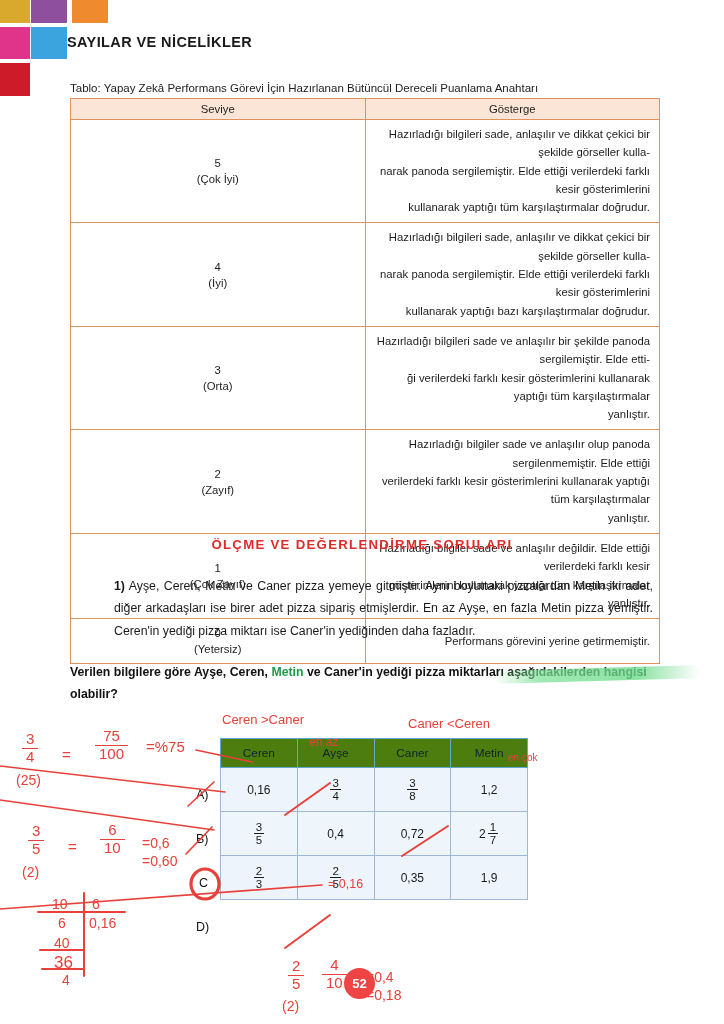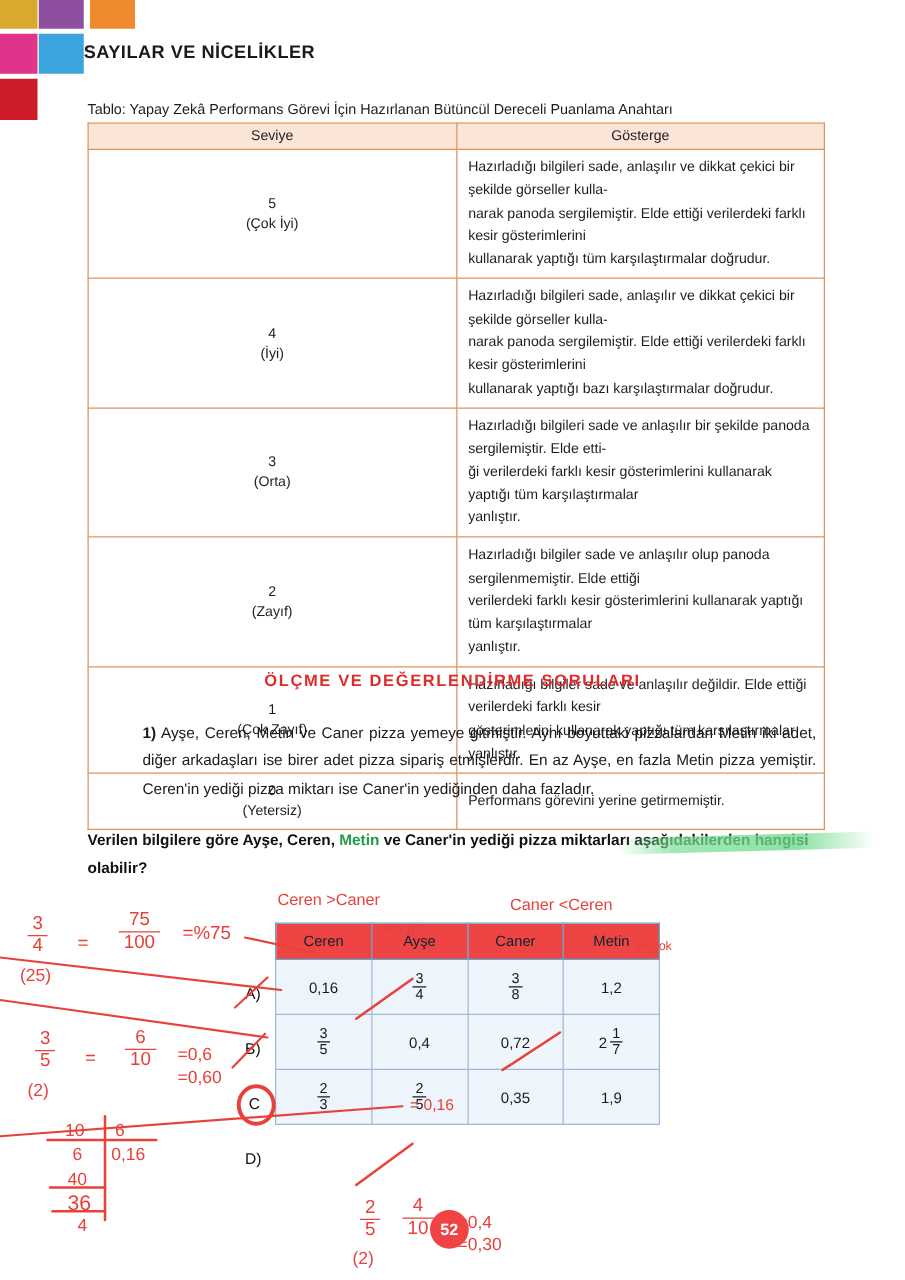--- a/index.html
+++ b/index.html
@@ -64,21 +64,21 @@
   }
   .rubric-table .lvl {
     width: 80px;
     text-align: center;
     line-height: 1.42;
     padding: 6px 2px;
   }
   .rubric-table .desc {
     padding: 5px 9px 6px 9px;
     line-height: 1.62;
-    text-align: left;
+    text-align: right;
     margin-top: 40px;
   }
   .rubric-table .desc span { display: block; }
 
   
   .section-title {
     position: absolute;
     left: 0; right: 0; top: 537px;
     text-align: center;
     color: #e02b2b;
@@ -131,21 +131,21 @@
   }
   .choice-table td {
     border: 1px solid #9fb8d6;
     text-align: center;
     vertical-align: middle;
     font-size: 12px;
     color: #1a1a1a;
     height: 44px;
   }
   .choice-table thead td {
-    background: #ef4444;
+    background: #4d7c0f;
     height: 29px;
     font-size: 11.8px;
     color: #10222e;
     border-color: #5fa8d0;
   }
   .choice-table tbody td { background: #eef5fb; }
   .choice-table tbody tr:nth-child(odd) td { background: #edf4fb; }
 
   
   .frac {
@@ -435,21 +435,21 @@
   </span>
 </div>
 <div class="ink" style="left:282px; top:998px; font-size:14px;">(2)</div>
 <div class="ink" style="left:322px; top:957px; font-size:15px;">
   <span class="ink-frac">
     <span class="num">4</span>
     <span class="den">10</span>
   </span>
 </div>
 <div class="ink" style="left:366px; top:969px; font-size:14px;">=0,4</div>
-<div class="ink" style="left:366px; top:987px; font-size:14px;">=0,30</div>
+<div class="ink" style="left:366px; top:987px; font-size:14px;">=0,18</div>
 
 <svg class="ink-layer" viewBox="0 0 724 1024">
   <g stroke="#e8413a" fill="none" stroke-linecap="round">
 
     <line x1="84" y1="893" x2="84" y2="976" stroke-width="2"></line>
     <line x1="84" y1="912" x2="125" y2="912" stroke-width="2"></line>
     <line x1="38" y1="912" x2="84" y2="912" stroke-width="2"></line>
     <line x1="40" y1="950" x2="84" y2="950" stroke-width="2"></line>
     <line x1="42" y1="969" x2="84" y2="969" stroke-width="2"></line>
 

